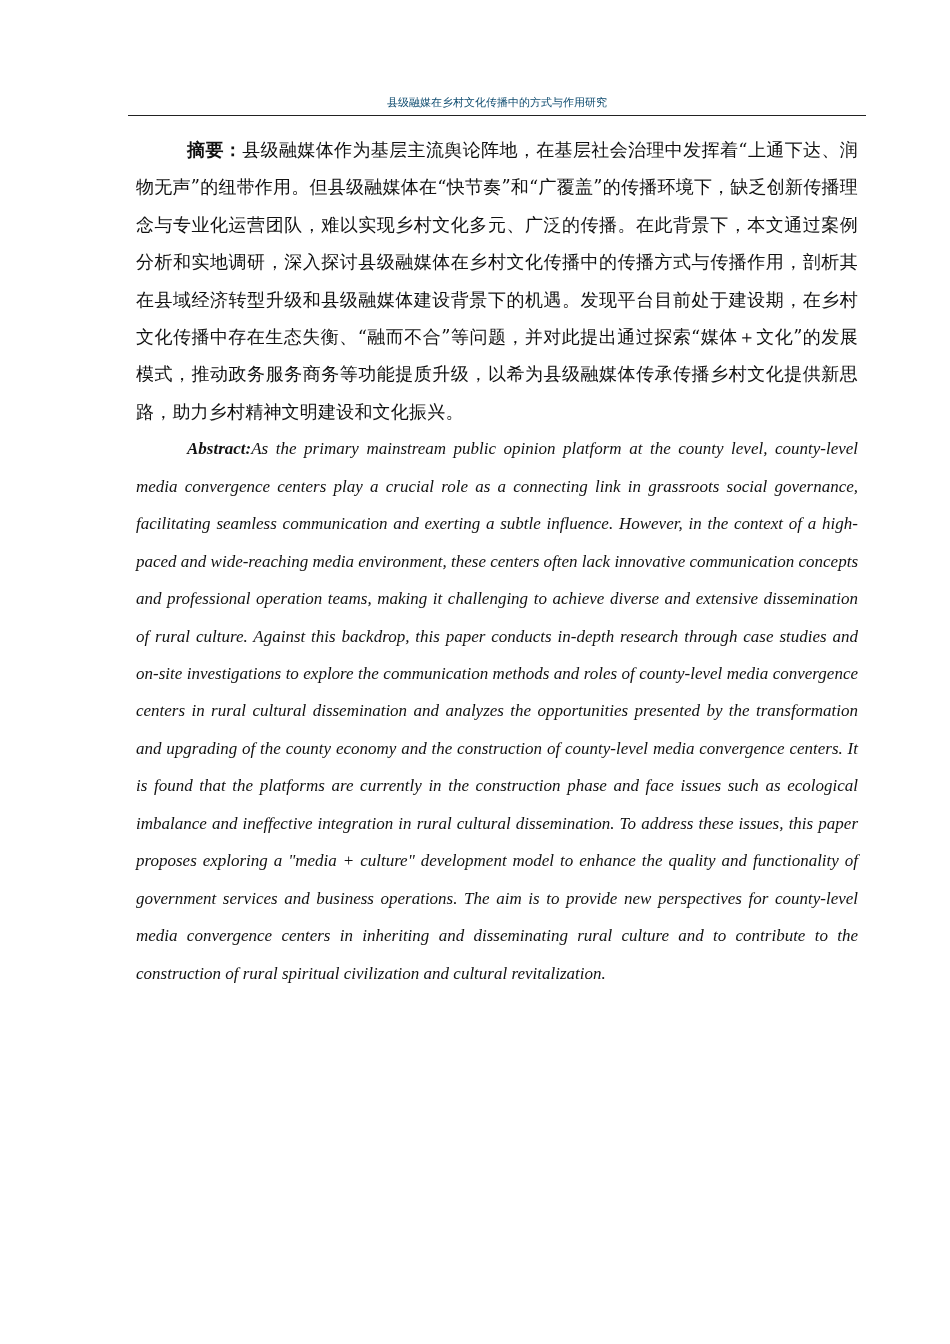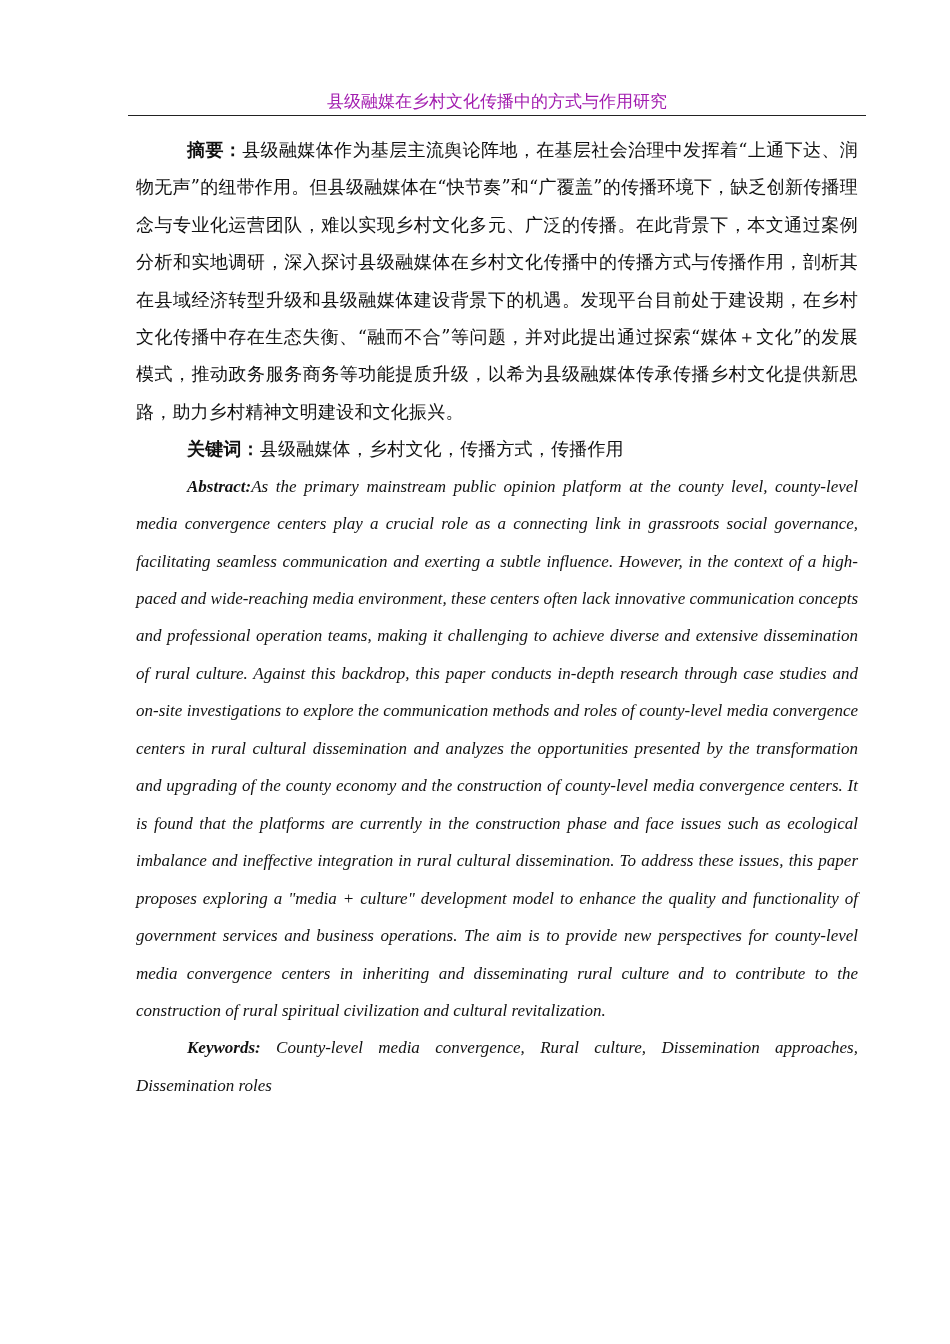--- a/index.html
+++ b/index.html
@@ -16,23 +16,23 @@
       font-family: "Liberation Serif", "DejaVu Serif", serif;
     }
     .page-header {
       position: absolute;
       left: 128px;
       top: 90px;
       width: 738px;
       height: 25px;
       border-bottom: 1.5px solid #222222;
       text-align: center;
-      font-size: 17px;
+      font-size: 11px;
       line-height: 24px;
-      color: #a21caf;
+      color: #0c4a6e;
       font-family: Liberation Sans, sans-serif;
     }
     .content {
       position: absolute;
       left: 136px;
       top: 131px;
       width: 722px;
     }
     .para {
       margin: 0;
@@ -72,19 +72,17 @@
 <body>
 
 <div class="page-header">
   <span>县级融媒在乡村文化传播中的方式与作用研究</span>
 </div>
 
 <div class="content">
 
   <p class="para zh indent"><span class="label-bold">摘要：</span><span>县级融媒体作为基层主流舆论阵地，在基层社会治理中发挥着“上通下达、润物无声”的纽带作用。但县级融媒体在“快节奏”和“广覆盖”的传播环境下，缺乏创新传播理念与专业化运营团队，难以实现乡村文化多元、广泛的传播。在此背景下，本文通过案例分析和实地调研，深入探讨县级融媒体在乡村文化传播中的传播方式与传播作用，剖析其在县域经济转型升级和县级融媒体建设背景下的机遇。发现平台目前处于建设期，在乡村文化传播中存在生态失衡、“融而不合”等问题，并对此提出通过探索“媒体＋文化”的发展模式，推动政务服务商务等功能提质升级，以希为县级融媒体传承传播乡村文化提供新思路，助力乡村精神文明建设和文化振兴。</span></p>
 
-  <p class="para zh indent kw-zh"><span class="label-bold">关键词：</span><span>县级融媒体，乡村文化，传播方式，传播作用</span></p>
 
   <p class="para en indent abstract-en"><span class="label-bold">Abstract:</span><span>As the primary mainstream public opinion platform at the county level, county-level media convergence centers play a crucial role as a connecting link in grassroots social governance, facilitating seamless communication and exerting a subtle influence. However, in the context of a high-paced and wide-reaching media environment, these centers often lack innovative communication concepts and professional operation teams, making it challenging to achieve diverse and extensive dissemination of rural culture. Against this backdrop, this paper conducts in-depth research through case studies and on-site investigations to explore the communication methods and roles of county-level media convergence centers in rural cultural dissemination and analyzes the opportunities presented by the transformation and upgrading of the county economy and the construction of county-level media convergence centers. It is found that the platforms are currently in the construction phase and face issues such as ecological imbalance and ineffective integration in rural cultural dissemination. To address these issues, this paper proposes exploring a "media + culture" development model to enhance the quality and functionality of government services and business operations. The aim is to provide new perspectives for county-level media convergence centers in inheriting and disseminating rural culture and to contribute to the construction of rural spiritual civilization and cultural revitalization.</span></p>
 
-  <p class="para en indent"><span class="label-bold">Keywords:</span><span> County-level media convergence, Rural culture, Dissemination approaches, Dissemination roles</span></p>
 
 </div>
 
 </body></html>

